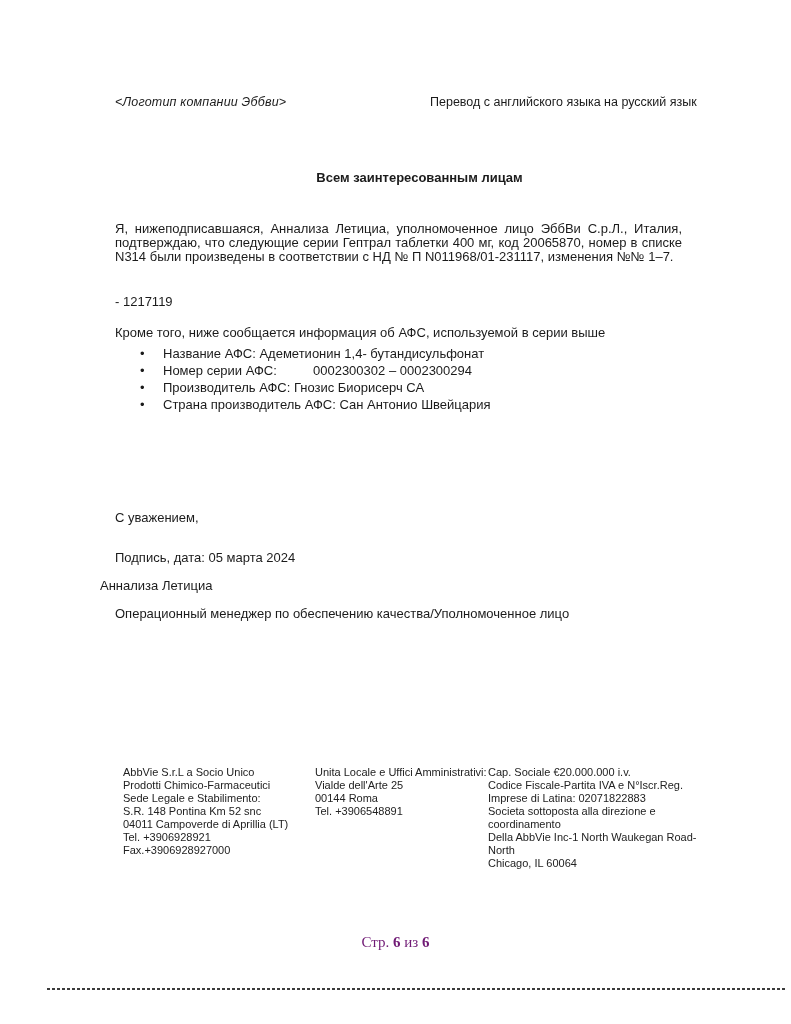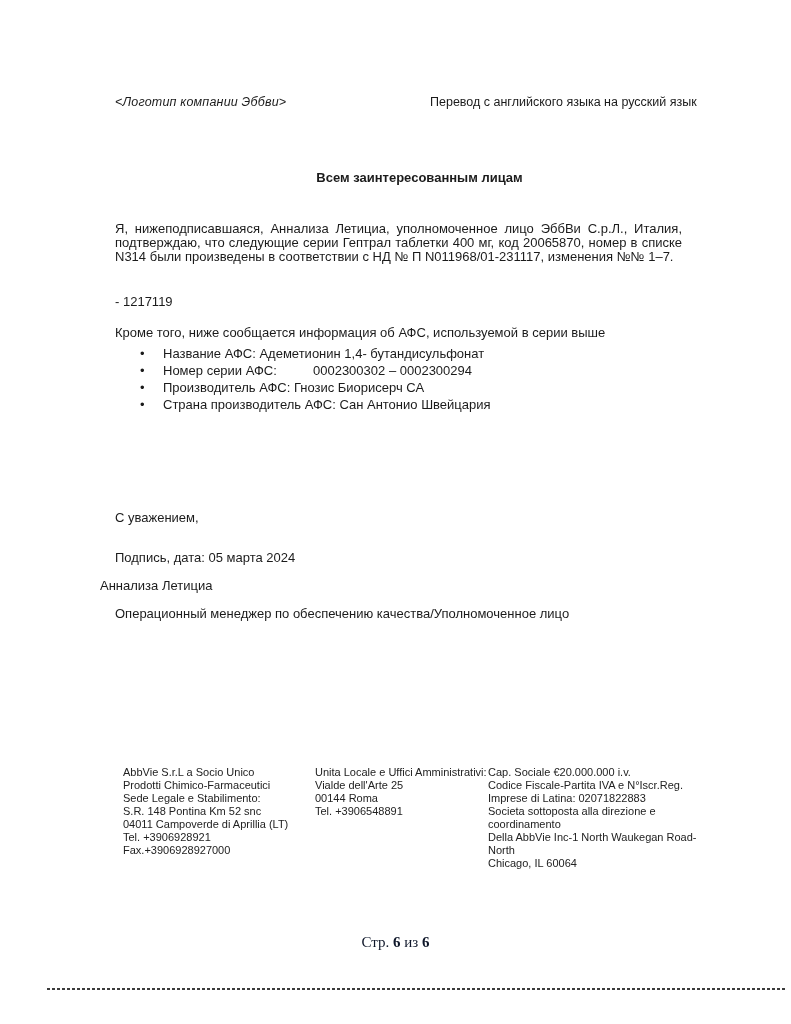--- a/index.html
+++ b/index.html
@@ -96,21 +96,21 @@
   .footer-col-2 { left: 307px; width: 175px; margin-left: 8px; }
   .footer-col-3 { left: 488px; width: 235px; }
   .page-num {
     position: absolute;
     left: 0;
     top: 934px;
     width: 791px;
     text-align: center;
     font-family: "Liberation Serif", serif;
     font-size: 15px;
-    color: #0f172a;
+    color: #701a75;
   }
   .page-num b { font-weight: bold; }
   .dashed-rule {
     position: absolute;
     left: 47px;
     top: 988px;
     width: 740px;
     height: 2px;
     background: repeating-linear-gradient(90deg, #3c3c3c 0, #3c3c3c 3px, transparent 3px, transparent 5px);
   }

